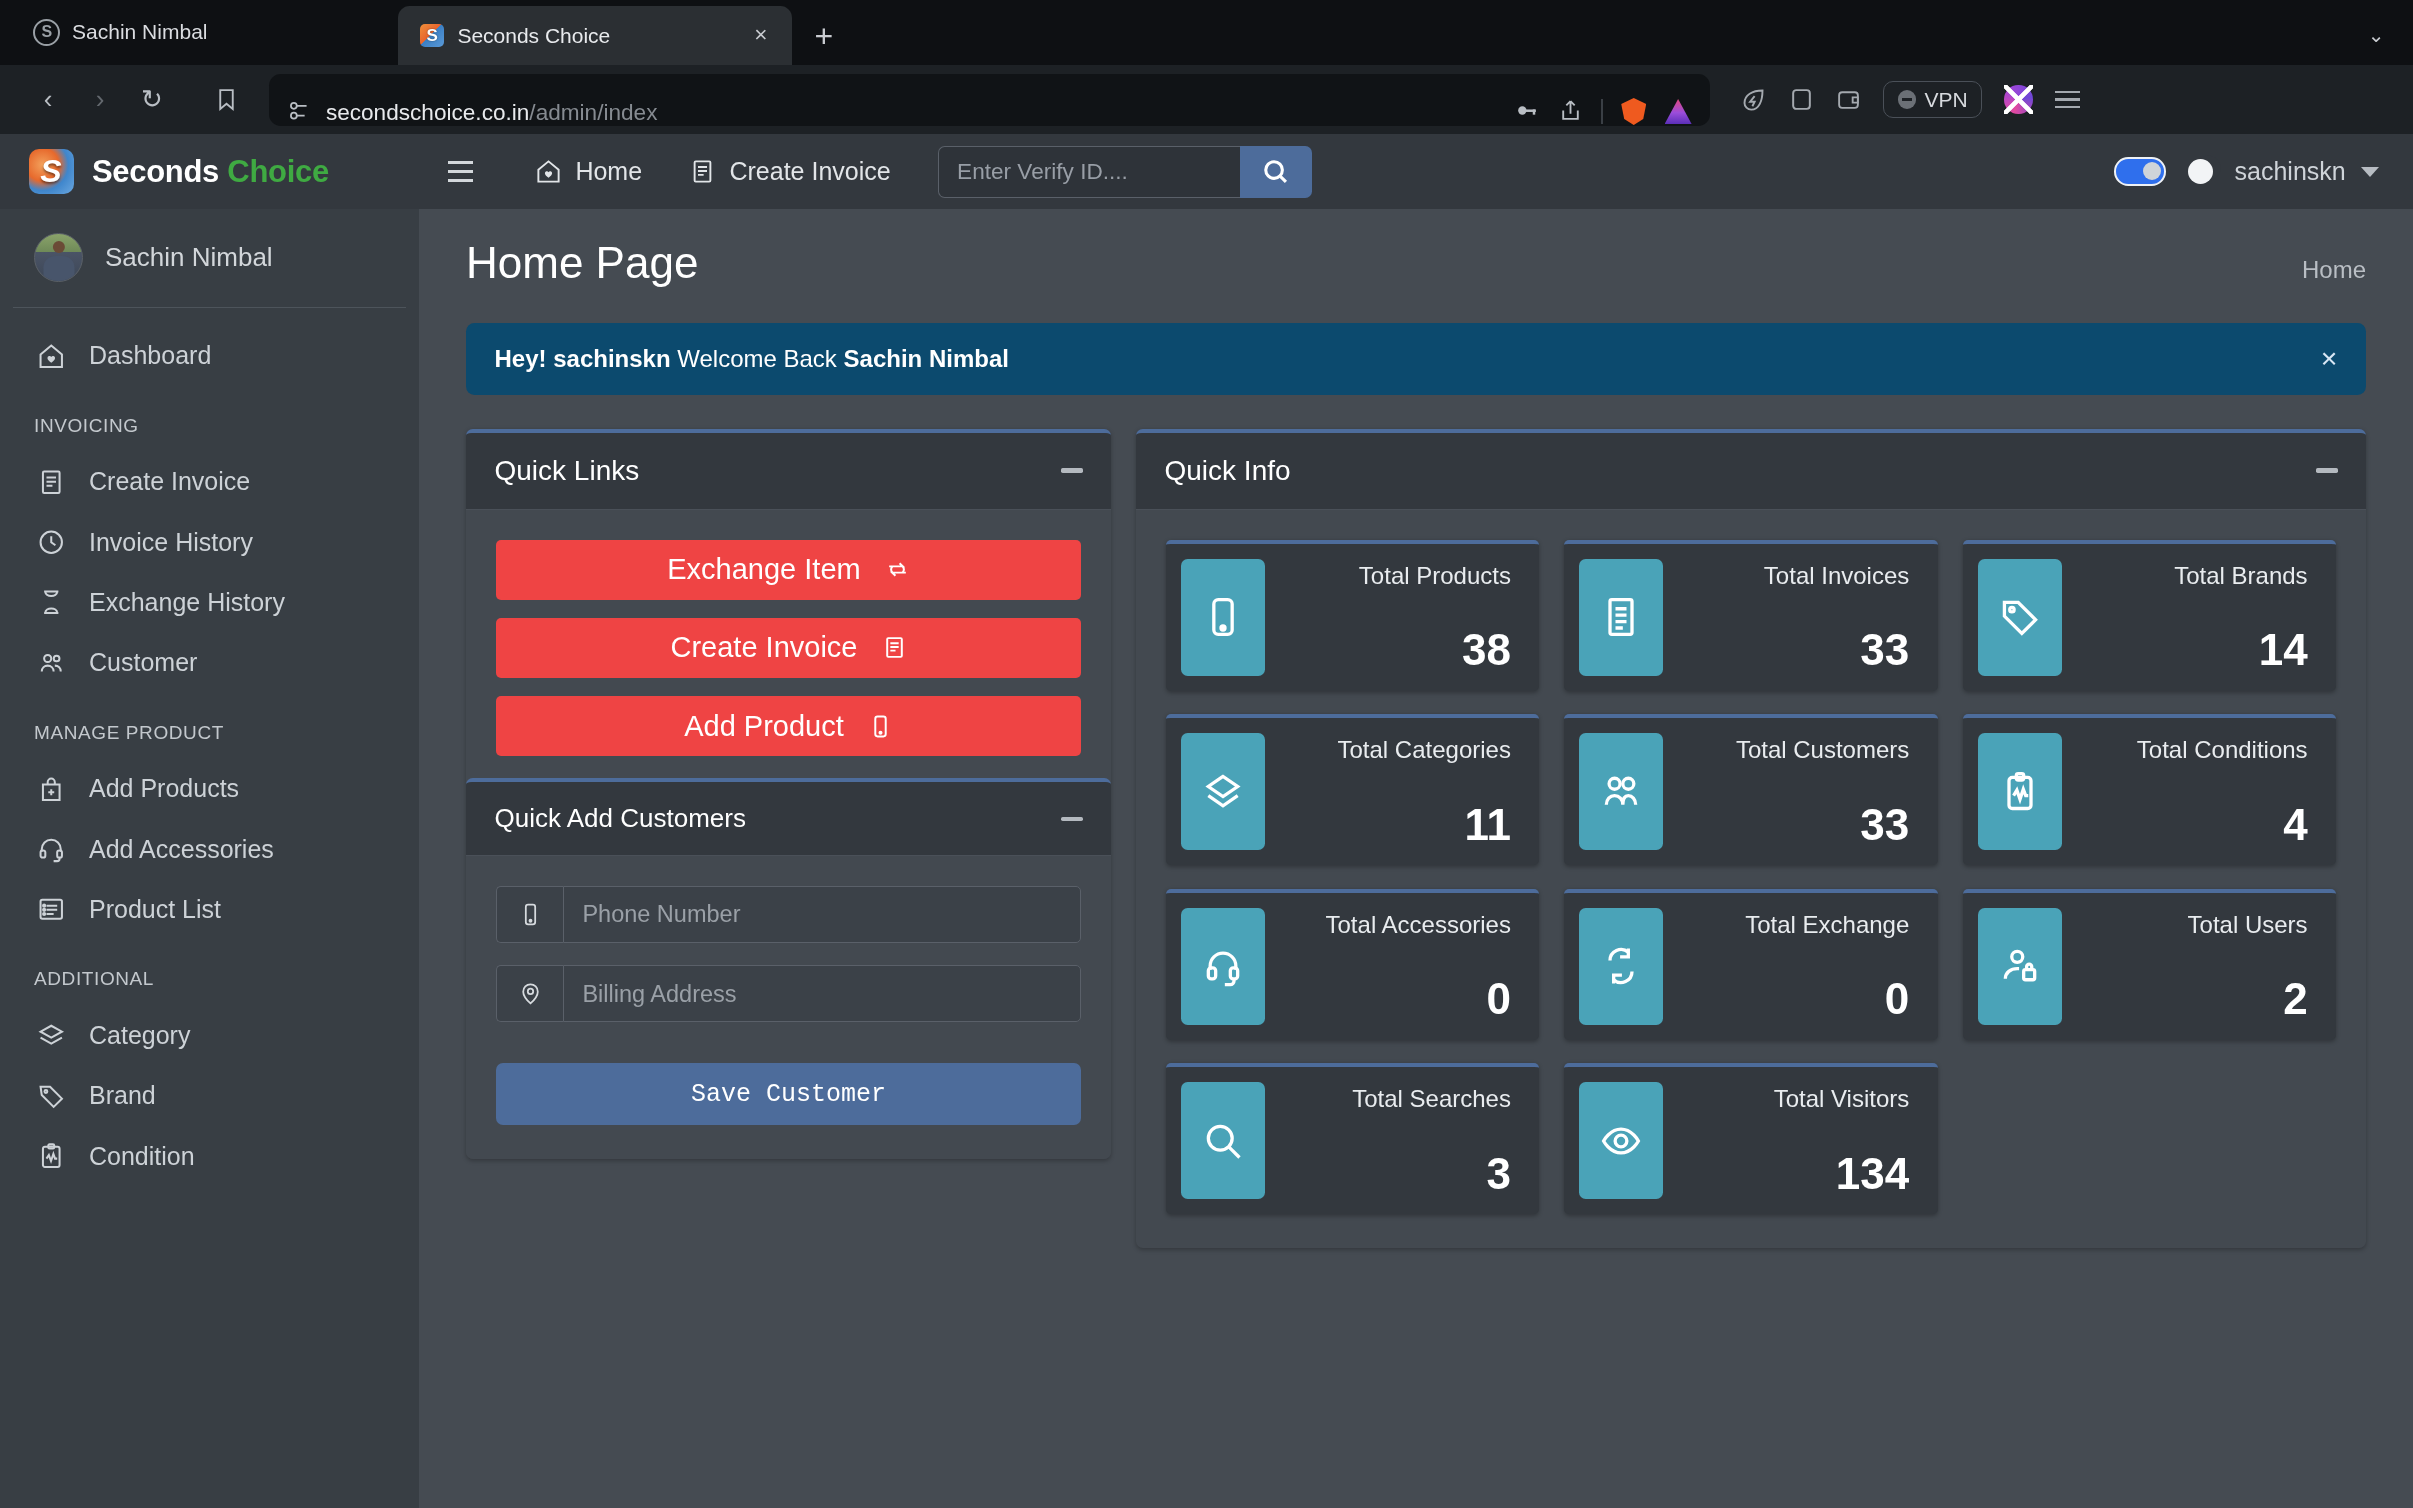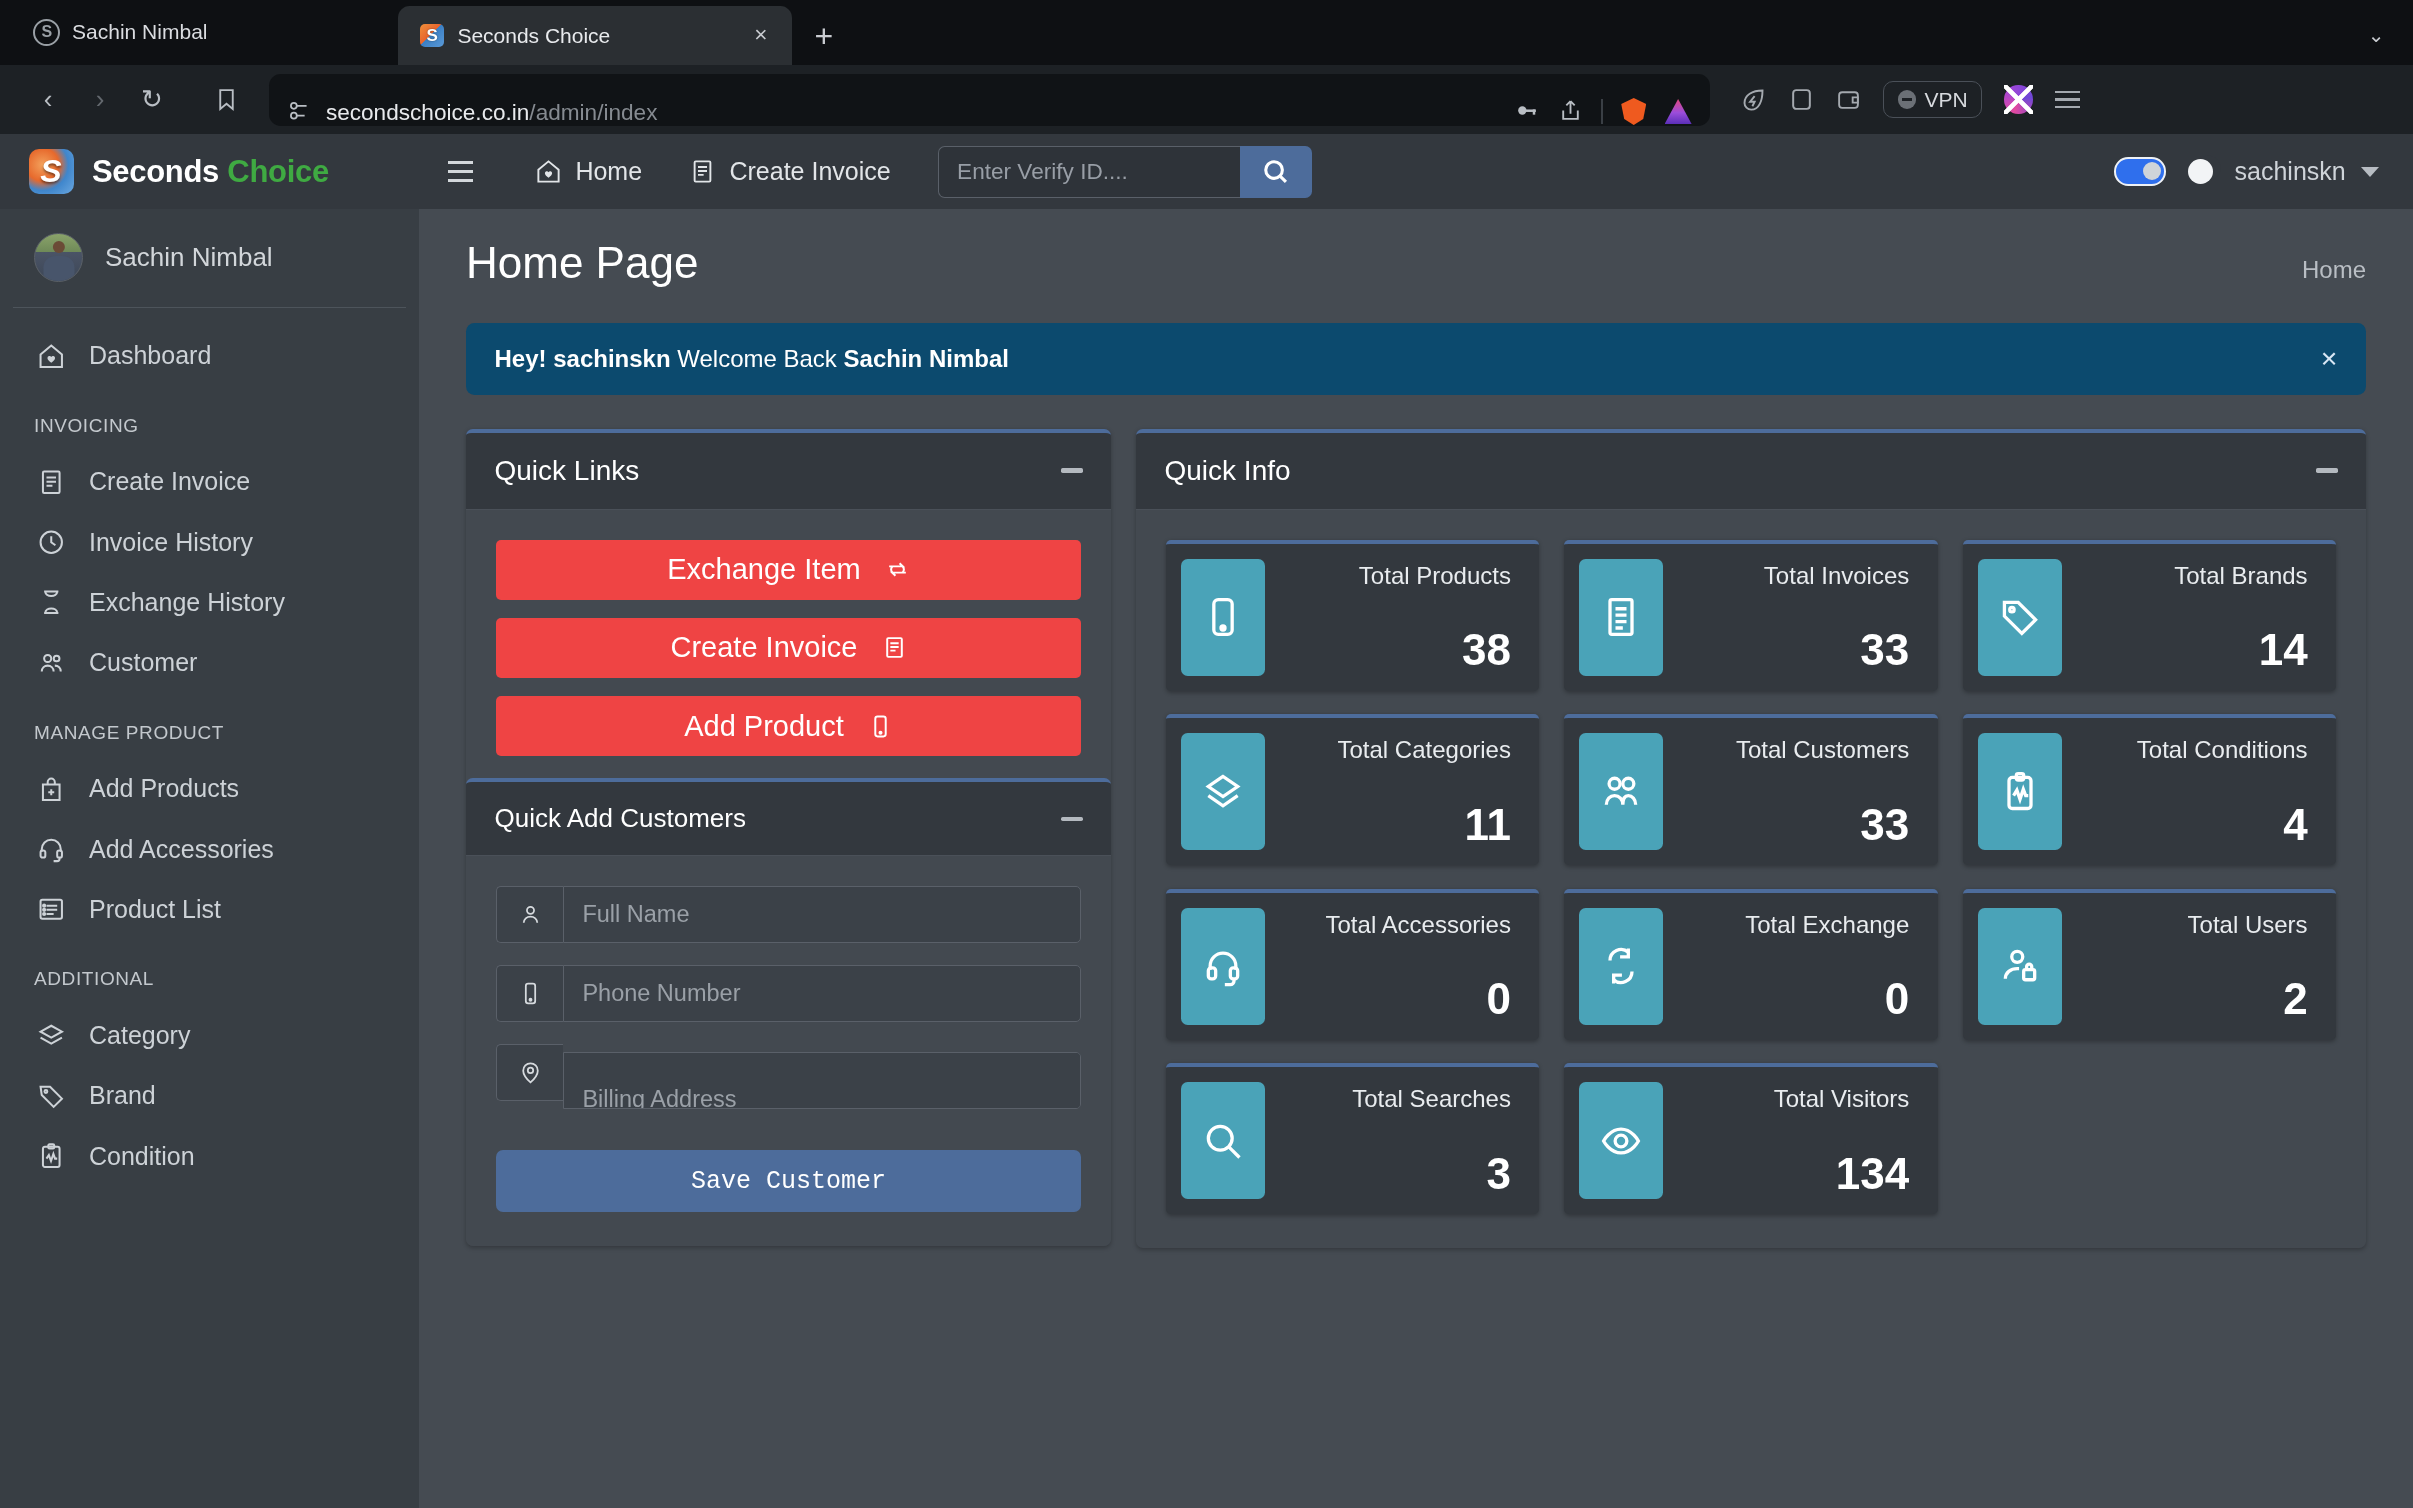--- a/index.html
+++ b/index.html
@@ -220,21 +220,21 @@
     width: 67px; height: 57px; flex:0 0 auto; background:#3b4148;
     border:0.8px solid #5a6069; border-right:none; border-radius:5px 0 0 5px;
     display:flex; align-items:center; justify-content:center;
   }
   .field-ico svg { width:25px; height:25px; stroke:#d6dade; fill:none; stroke-width:1.7; }
   .field input, .field textarea {
     flex:1; height:57px; background:#3b4148; border:0.8px solid #5a6069;
     border-radius: 0 5px 5px 0; padding: 0 18.4px; color:#e6e9ec; font-size:23.5px;
     font-family:inherit; outline:none; resize:none;
   }
-  .field textarea { padding-top:32px; height:57px; line-height:1.2;margin-top:8px; }
+  .field textarea { padding-top:14px; height:57px; line-height:1.2; }
   .field input::placeholder, .field textarea::placeholder { color:#9aa0a7; }
   .save-btn {
     width:100%; height:62px; background:#4d6c9b; border:none; border-radius:7px;
     color:#fff; font-size:25px; font-family:Liberation Mono, monospace; cursor:pointer; margin-top:19px;
   }
 
   
   .stats { display:grid; grid-template-columns: repeat(3, 1fr); gap: 23.5px 25px; }
   .stat {
     background:#33383e; border-top:4.2px solid #4d6c9b; border-radius:5px;
@@ -553,29 +553,20 @@
             </button>
 
 
             <section class="subpanel">
               <div class="panel-head">
                 <span class="panel-title">Quick Add Customers</span>
                 <span class="panel-minus"></span>
               </div>
               <div class="panel-body">
 
-                <div class="field">
-                  <span class="field-ico">
-                    <svg viewBox="0 0 24 24">
-                        <circle cx="12" cy="8" r="3.4"></circle>
-                        <path d="M5.5 20c0-3.6 2.9-6 6.5-6s6.5 2.4 6.5 6"></path>
-                      </svg>
-                  </span>
-                  <input value="" placeholder="Full Name" style="">
-                </div>
 
                 <div class="field">
                   <span class="field-ico">
                     <svg viewBox="0 0 24 24">
                         <rect x="7.5" y="2.5" width="9" height="19" rx="2.2"></rect>
                         <circle cx="12" cy="18" r="1" fill="#d6dade"></circle>
                       </svg>
                   </span>
                   <input value="" placeholder="Phone Number" style="">
                 </div>

